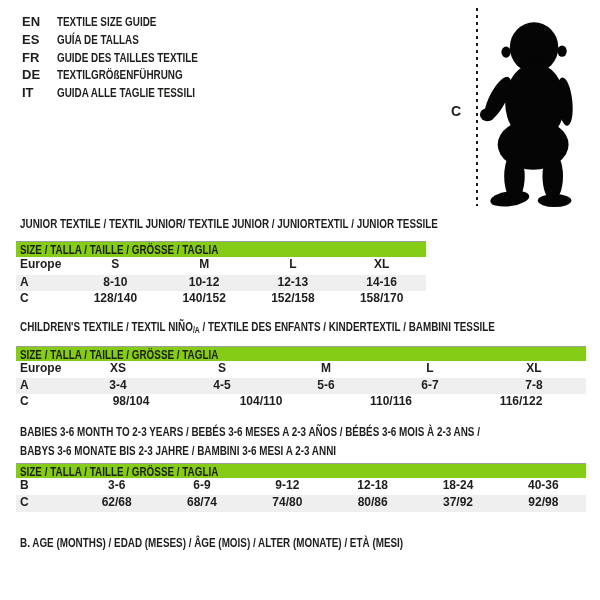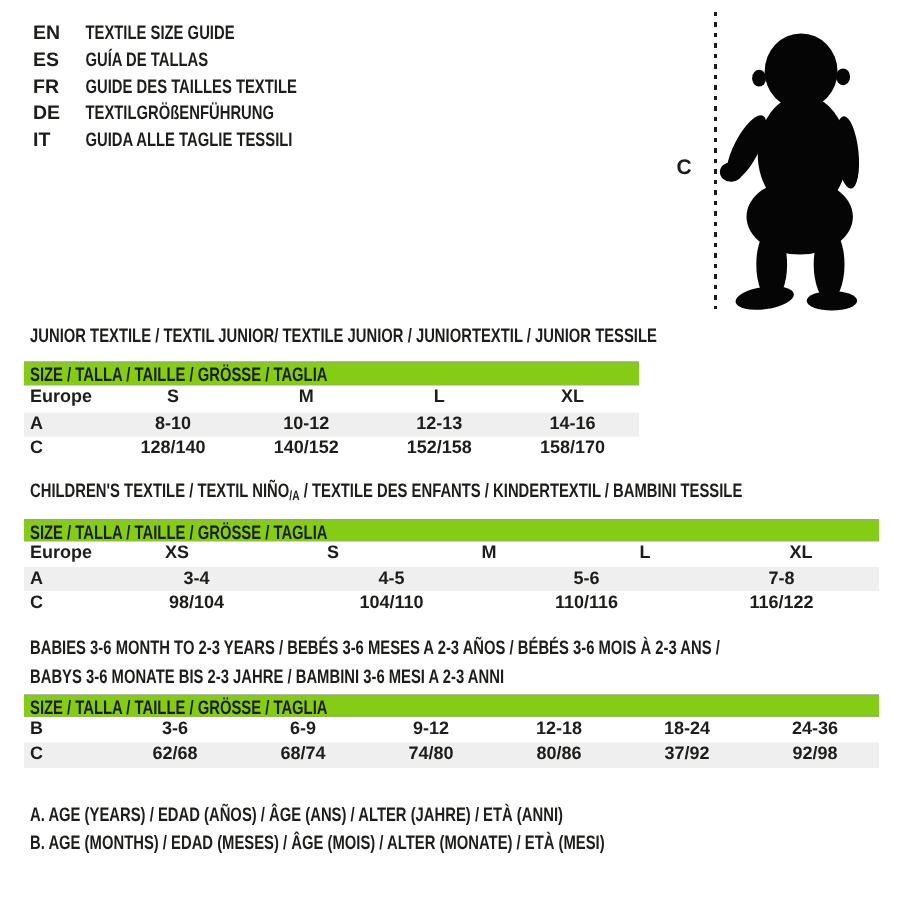--- a/index.html
+++ b/index.html
@@ -145,20 +145,21 @@
       <span class="cell">S</span>
       <span class="cell">M</span>
       <span class="cell">L</span>
       <span class="cell">XL</span>
     </div>
     <div class="trow h16 shaded">
       <span class="label">A</span>
       <span class="cell">3-4</span>
       <span class="cell">4-5</span>
       <span class="cell">5-6</span>
+      <span class="cell">6-7</span>
       <span class="cell">7-8</span>
     </div>
     <div class="trow h18">
       <span class="label">C</span>
       <span class="cell">98/104</span>
       <span class="cell">104/110</span>
       <span class="cell">110/116</span>
       <span class="cell">116/122</span>
     </div>
   </div>
@@ -171,31 +172,30 @@
     <div class="size-bar">
       <span class="cond">SIZE / TALLA / TAILLE / GRÖSSE / TAGLIA</span>
     </div>
     <div class="trow h17">
       <span class="label">B</span>
       <span class="cell">3-6</span>
       <span class="cell">6-9</span>
       <span class="cell">9-12</span>
       <span class="cell">12-18</span>
       <span class="cell">18-24</span>
-      <span class="cell">24-36</span>
+      <span class="cell">40-36</span>
     </div>
     <div class="trow h17 shaded">
       <span class="label">C</span>
       <span class="cell">62/68</span>
       <span class="cell">68/74</span>
       <span class="cell">74/80</span>
       <span class="cell">80/86</span>
       <span class="cell">37/92</span>
       <span class="cell">92/98</span>
     </div>
   </div>
 
   <div class="notes">
-    <div class="note-line"><span class="cond">A. AGE (YEARS) / EDAD (AÑOS) / ÂGE (ANS) / ALTER (JAHRE) / ETÀ (ANNI)</span></div>
     <div class="note-line"><span class="cond">B. AGE (MONTHS) / EDAD (MESES) / ÂGE (MOIS) / ALTER (MONATE) / ETÀ (MESI)</span></div>
   </div>
 
 </div>
 
 </body></html>

